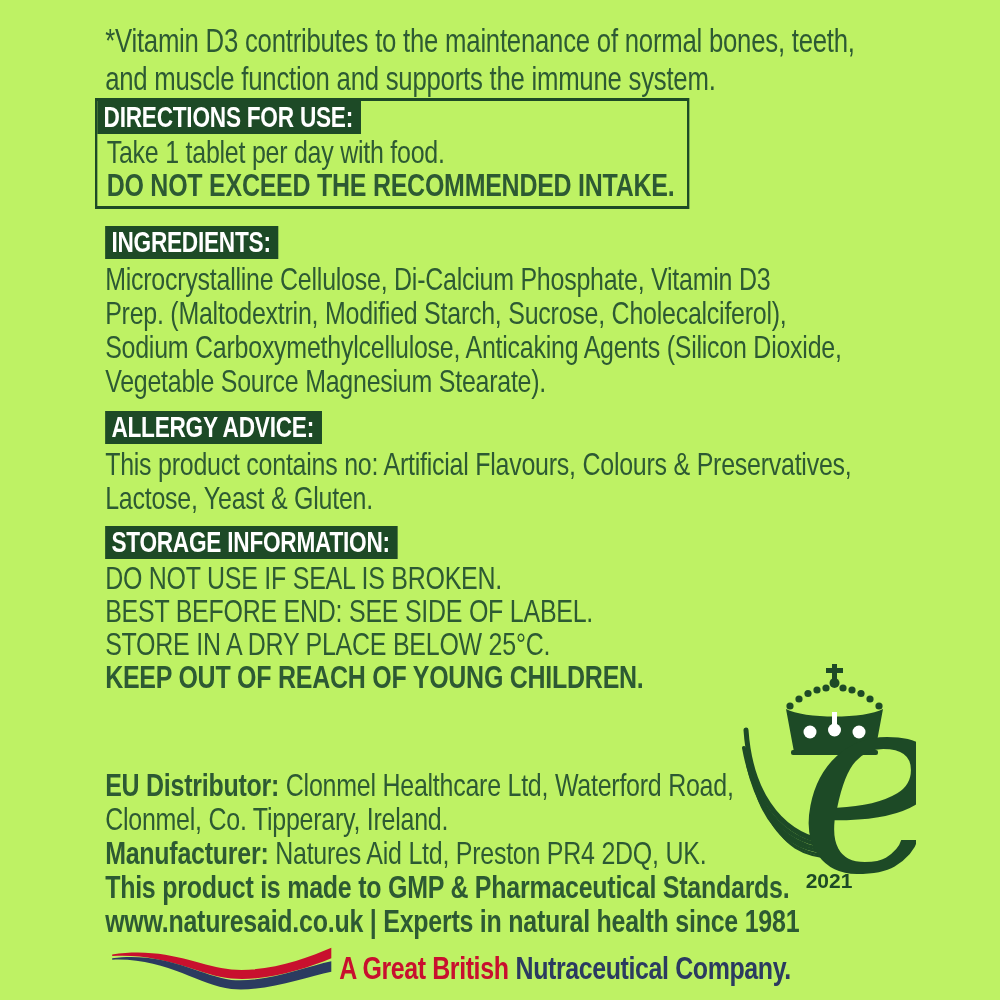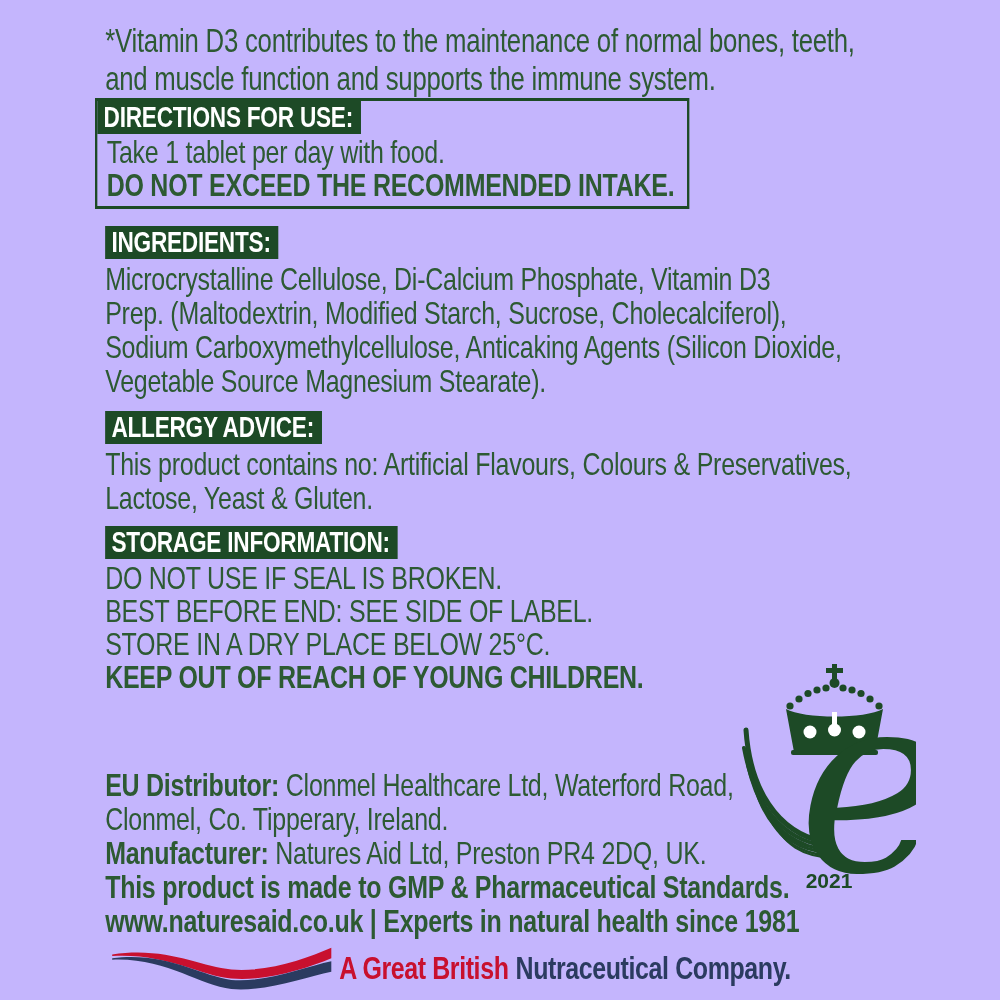--- a/index.html
+++ b/index.html
@@ -1,17 +1,17 @@
 <!DOCTYPE html>
 <html style="--green_dark: #1d4a26; --green_text: #2d5a33; --red: #c8102e; --navy: #2b3b60;"><head>
 <meta charset="utf-8">
 <style>
   html,body{margin:0;padding:0;background:#ffffff;}
   .sheet{
-    position:relative;width:1000px;height:1000px;background:#c4b5fd;overflow:hidden;
+    position:relative;width:1000px;height:1000px;background:#bef264;overflow:hidden;
     font-family:"Liberation Sans","DejaVu Sans",sans-serif;
   }
   
   .content{
     position:absolute;left:95px;top:0;width:1180px;height:1000px;
     transform:scaleX(0.78);transform-origin:0 0;
   }
   .sec{position:absolute;left:13px;}
   .body-line{
     font-size:32px;line-height:34px;white-space:nowrap;

